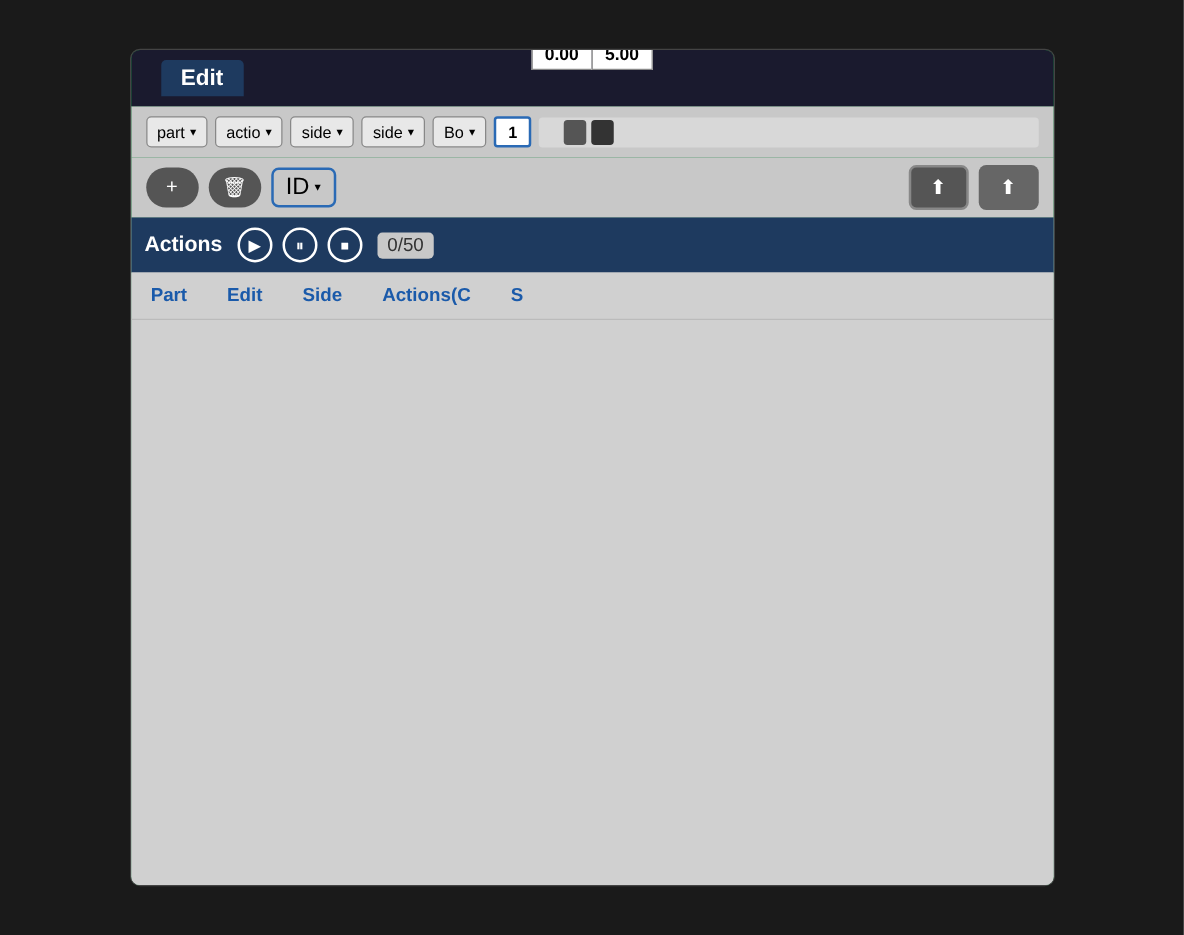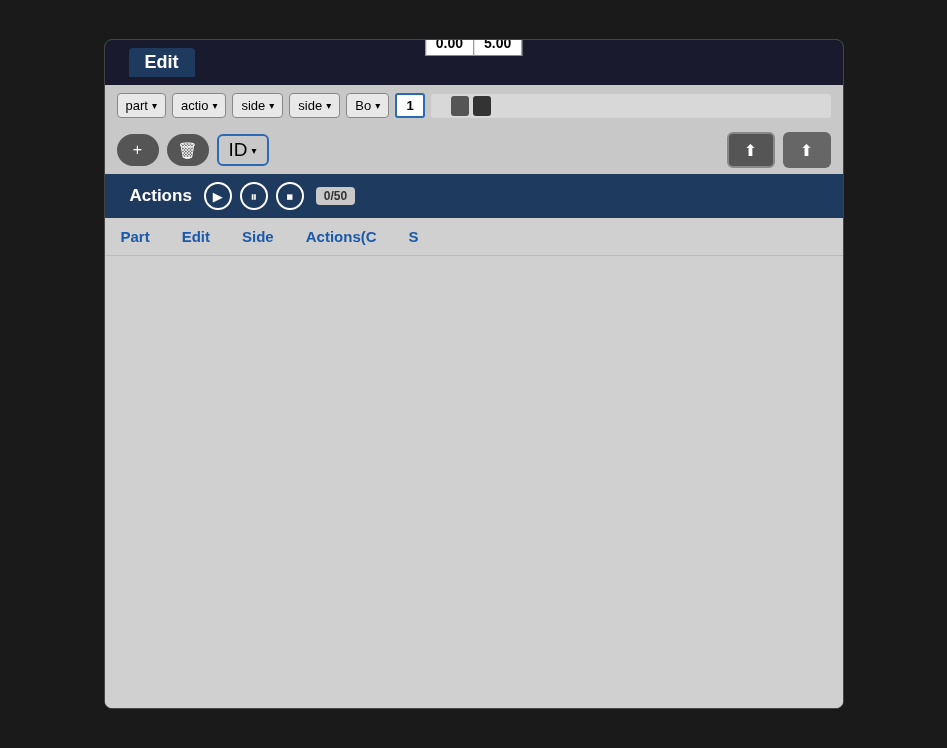--- a/index.html
+++ b/index.html
@@ -200,21 +200,21 @@
       border: 2px solid #888;
     }
 
     
     .actions-panel {
       background: #c8c8c8;
     }
 
     .actions-header {
       background: #1e3a5f;
-      padding: 8px 25px;
+      padding: 8px 11px;
       display: flex;
       align-items: center;
       gap: 12px;
     }
 
     .actions-title {
       color: #ffffff;
       font-size: 17px;
       font-weight: bold;
     }
@@ -229,22 +229,22 @@
       background: transparent;
       border: none;
       color: #ffffff;
       font-size: 22px;
       cursor: pointer;
       line-height: 1;
     }
 
     .count-badge {
       color: #333;
-      font-size: 12px;
-      font-weight: bold;
+      font-size: 15px;
+      font-weight: normal;
       background: #c8c8c8;
       padding: 2px 8px;
       border-radius: 4px;
     }
 
     
     .actions-table {
       background: #d0d0d0;
       padding: 0;
       min-height: 490px;

